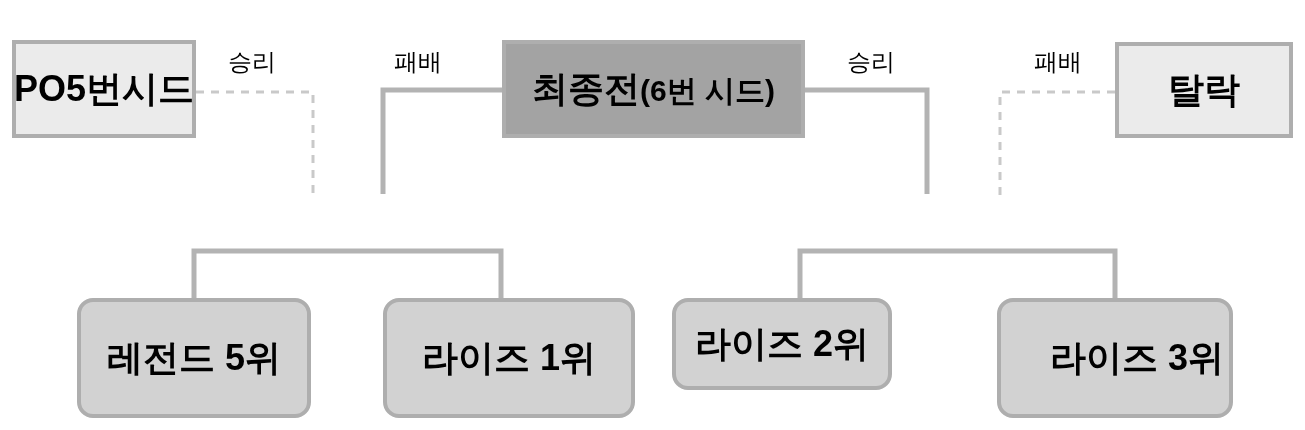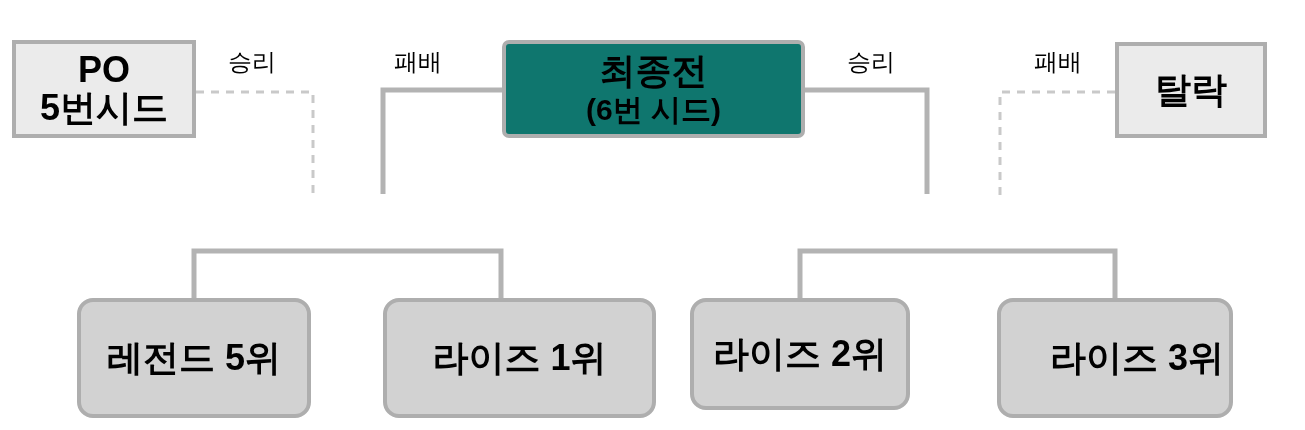--- a/index.html
+++ b/index.html
@@ -32,28 +32,28 @@
     stroke: #c9c9c9;
     stroke-width: 3;
     stroke-dasharray: 8 7;
   }
   .node {
     position: absolute;
     z-index: 2;
     box-sizing: border-box;
     border: 4px solid #aeaeae;
     display: flex;
-    flex-direction: column;
+    flex-direction: row;
     align-items: center;
     justify-content: center;
     text-align: right;
     font-weight: bold;
   }
   .node.light  { background: #ebebeb; }
-  .node.mid    { background: #0f766e; border-radius: 7px; }
+  .node.mid    { background: #a3a3a3; }
   .node.team   { background: #d2d2d2; border-radius: 16px; }
   .node-title {
     font-size: 36px;
     line-height: 1.06;
     white-space: nowrap;
   }
   .node-sub {
     font-size: 30px;
     line-height: 1.1;
     margin-top: 3px;
@@ -64,24 +64,24 @@
     z-index: 2;
     transform: translateX(-50%);
     font-size: 24px;
     line-height: 1.15;
     white-space: nowrap;
     font-weight: normal;
   }
   
   .n-po    { left: 12px;   top: 40px;  width: 184px; height: 98px; }
   .n-final { left: 502px;  top: 40px;  width: 303px; height: 98px; }
-  .n-out   { left: 1115px; top: 42px;  width: 152px; height: 96px; }
+  .n-out   { left: 1115px; top: 42px;  width: 178px; height: 96px; }
   .n-b1    { left: 77px;   top: 298px; width: 234px; height: 120px; }
-  .n-b2    { left: 383px;  top: 298px; width: 273px; height: 120px; }
-  .n-b3    { left: 690px;  top: 298px; width: 220px; height: 112px; }
+  .n-b2    { left: 383px;  top: 298px; width: 252px; height: 120px; }
+  .n-b3    { left: 672px;  top: 298px; width: 220px; height: 92px; }
   .n-b4    { left: 997px;  top: 298px; width: 236px; height: 120px; padding-left: 44px; }
   
   .l-win-left   { left: 252px;  top: 48px; }
   .l-lose-left  { left: 418px;  top: 48px; }
   .l-win-right  { left: 871px;  top: 48px; }
   .l-lose-right { left: 1058px; top: 48px; }
   .l-round1     { left: 351px;  top: 196px; }
   .l-round2     { left: 963px;  top: 196px; }
 </style>
 </head>

